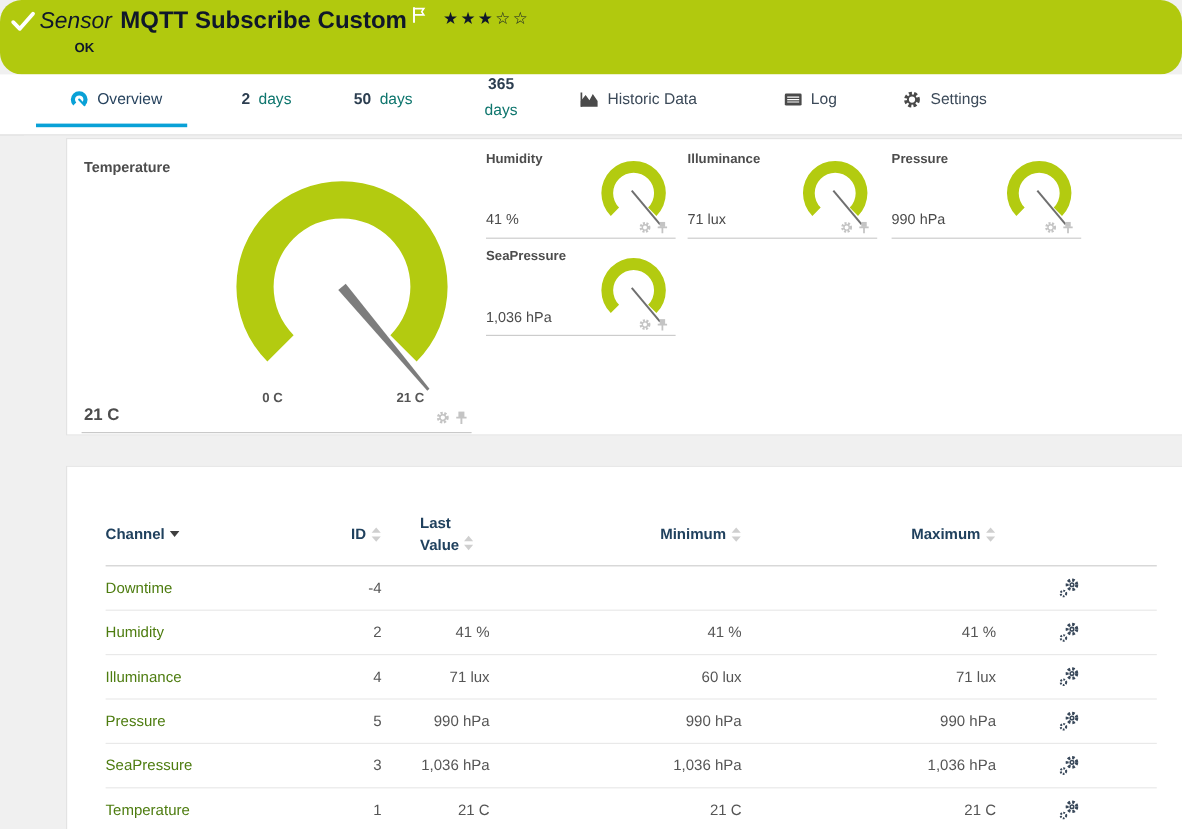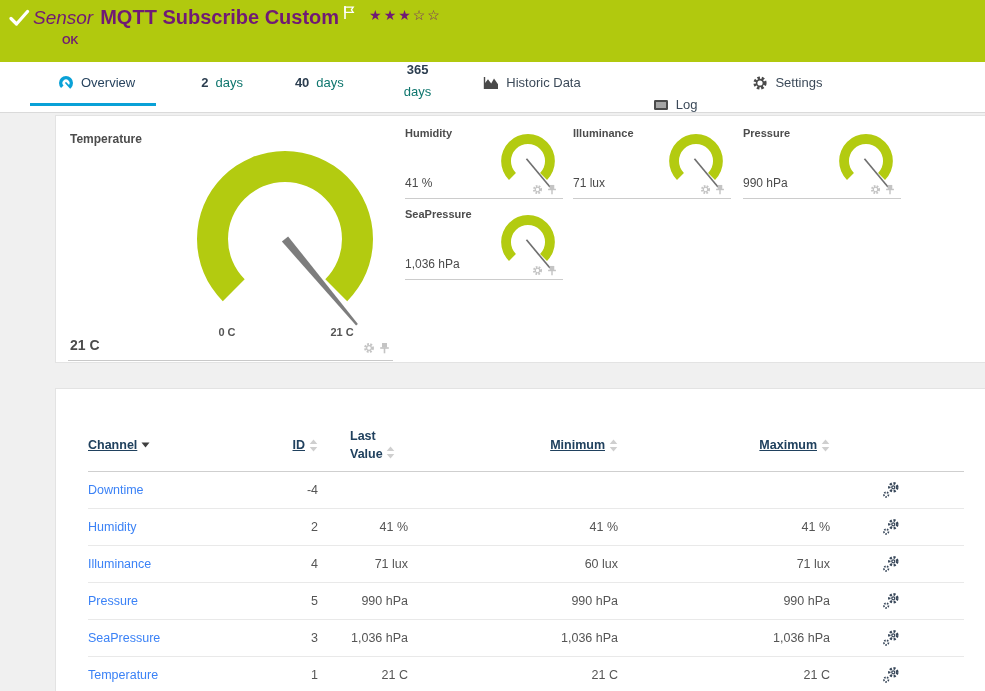--- a/index.html
+++ b/index.html
@@ -2,21 +2,21 @@
 <html><head>
 <meta charset="utf-8">
 <style>
   html,body{margin:0;padding:0;}
   body{
     width:985px;height:691px;position:relative;overflow:hidden;
     background:#f0f0f0;font-family:"Liberation Sans",sans-serif;
     -webkit-font-smoothing:antialiased;
   }
   
-  .hdr{position:absolute;top:0;left:0;right:0;height:62px;background:#b1c90e;color:#701a75;}
+  .hdr{position:absolute;top:0;left:0;right:0;height:62px;background:#b1c90e;color:#0f172a;border-radius:18px;}
   .hdr-check{position:absolute;left:9px;top:9px;}
   .hdr-line1{position:absolute;left:33px;top:6px;white-space:nowrap;}
   .hdr-type{font-style:italic;font-size:19px;}
   .hdr-title{font-size:20px;font-weight:bold;margin-left:7px;}
   .hdr-flag{display:inline-block;vertical-align:top;margin-left:4px;margin-top:-1px;}
   .hdr-stars{font-size:14px;letter-spacing:2px;vertical-align:top;margin-left:14px;display:inline-block;margin-top:1px;}
   .hdr-ok{position:absolute;left:62px;top:34px;font-size:11px;font-weight:bold;}
   
   .tabbar{position:absolute;top:62px;left:0;right:0;height:51px;background:#fff;
     border-bottom:1px solid #dadada;box-sizing:border-box;display:flex;align-items:flex-start;}
@@ -25,21 +25,21 @@
   .tab .num{font-weight:bold;color:#2c3e50;}
   .tab .unit{color:#0f766e;}
   .tab.active{color:#27435e;}
   .tab.active::after{content:"";position:absolute;left:-28px;right:-21px;top:41px;height:3px;background:#09a1d7;}
   #tab-overview{margin-left:58px;}
   #tab-live{margin-left:47px;}
   #tab-2days{margin-left:66px;}
   #tab-30days{margin-left:52px;}
   #tab-365days{margin-left:60px;flex-direction:column;}
   #tab-historic{margin-left:52px;}
-  #tab-log{margin-left:72px;margin-top:22px;}
+  #tab-log{margin-left:72px;}
   #tab-settings{margin-left:55px;}
   .ticon{flex:0 0 auto;display:inline-flex;}
   
   .content{position:absolute;top:113px;left:0;right:0;bottom:0;background:#f0f0f0;margin-left:20px;}
   .card{position:absolute;background:#fff;border:1px solid #e3e3e3;box-sizing:border-box;}
   #card-gauges{left:35px;right:-2px;top:2px;height:248px;}
   #card-table{left:35px;right:-2px;top:275px;bottom:-4px;}
   
   .big-tile{position:absolute;left:12px;top:4px;width:325px;height:240px;border-bottom:1px solid #c9c9c9;}
   .big-tile .gname{position:absolute;left:2px;top:12px;font-size:12px;font-weight:bold;color:#4c4c4c;}
@@ -60,22 +60,22 @@
   .small-gauge{position:absolute;right:4px;top:11px;width:62px;height:62px;}
   .tile .gvalue{position:absolute;left:0;bottom:8px;font-size:12px;color:#4a4a4a;}
   .tile .tile-icons{right:6px;bottom:3px;}
   
   .chan-table{position:absolute;left:32px;top:30px;right:22px;}
   .trow{display:grid;grid-template-columns:180px 50px 90px 210px 212px 1fr;align-items:center;
     height:36px;border-bottom:1px solid #e9e9e9;font-size:12.5px;color:#555;}
   .trow.thead{height:52px;border-bottom:1px solid #cfcfcf;font-weight:bold;color:#20415e;font-size:12.5px;}
   .cell-r{justify-self:end;text-align:right;}
   .cell-l{justify-self:start;display:flex;align-items:center;gap:5px;}
-  .ch-name{color:#3b82f6;}
-  .th{display:inline-flex;align-items:center;gap:4px;cursor:pointer;text-decoration:underline;}
+  .ch-name{color:#4d7c0f;}
+  .th{display:inline-flex;align-items:center;gap:4px;cursor:pointer;}
   .th-last{justify-self:end;width:58px;line-height:1.45;cursor:pointer;}
   .sorticon{display:inline-block;vertical-align:-1px;}
   .row-settings{justify-self:end;padding-right:64px;cursor:pointer;display:inline-flex;}
   .icon-btn{cursor:pointer;display:inline-flex;}
 </style>
 </head>
 <body>
 
 <div class="hdr">
   <span class="hdr-check">
@@ -100,21 +100,21 @@
           <line x1="8" y1="8" x2="12.3" y2="12.6" stroke="#09a1d7" stroke-width="1.8" stroke-linecap="round"></line>
         </svg>
     </span>
     <span>Overview</span>
   </div>
   <div class="tab" id="tab-2days">
     <span class="num">2</span>
     <span class="unit">days</span>
   </div>
   <div class="tab" id="tab-30days">
-    <span class="num">40</span>
+    <span class="num">50</span>
     <span class="unit">days</span>
   </div>
   <div class="tab" id="tab-365days">
     <span class="num">365</span>
     <span class="unit">days</span>
   </div>
   <div class="tab" id="tab-historic">
     <span class="ticon">
       <svg width="16" height="16" viewBox="0 0 16 16">
           <line x1="1.5" y1="2" x2="1.5" y2="14" stroke="#4a4a4a" stroke-width="1.4"></line>

